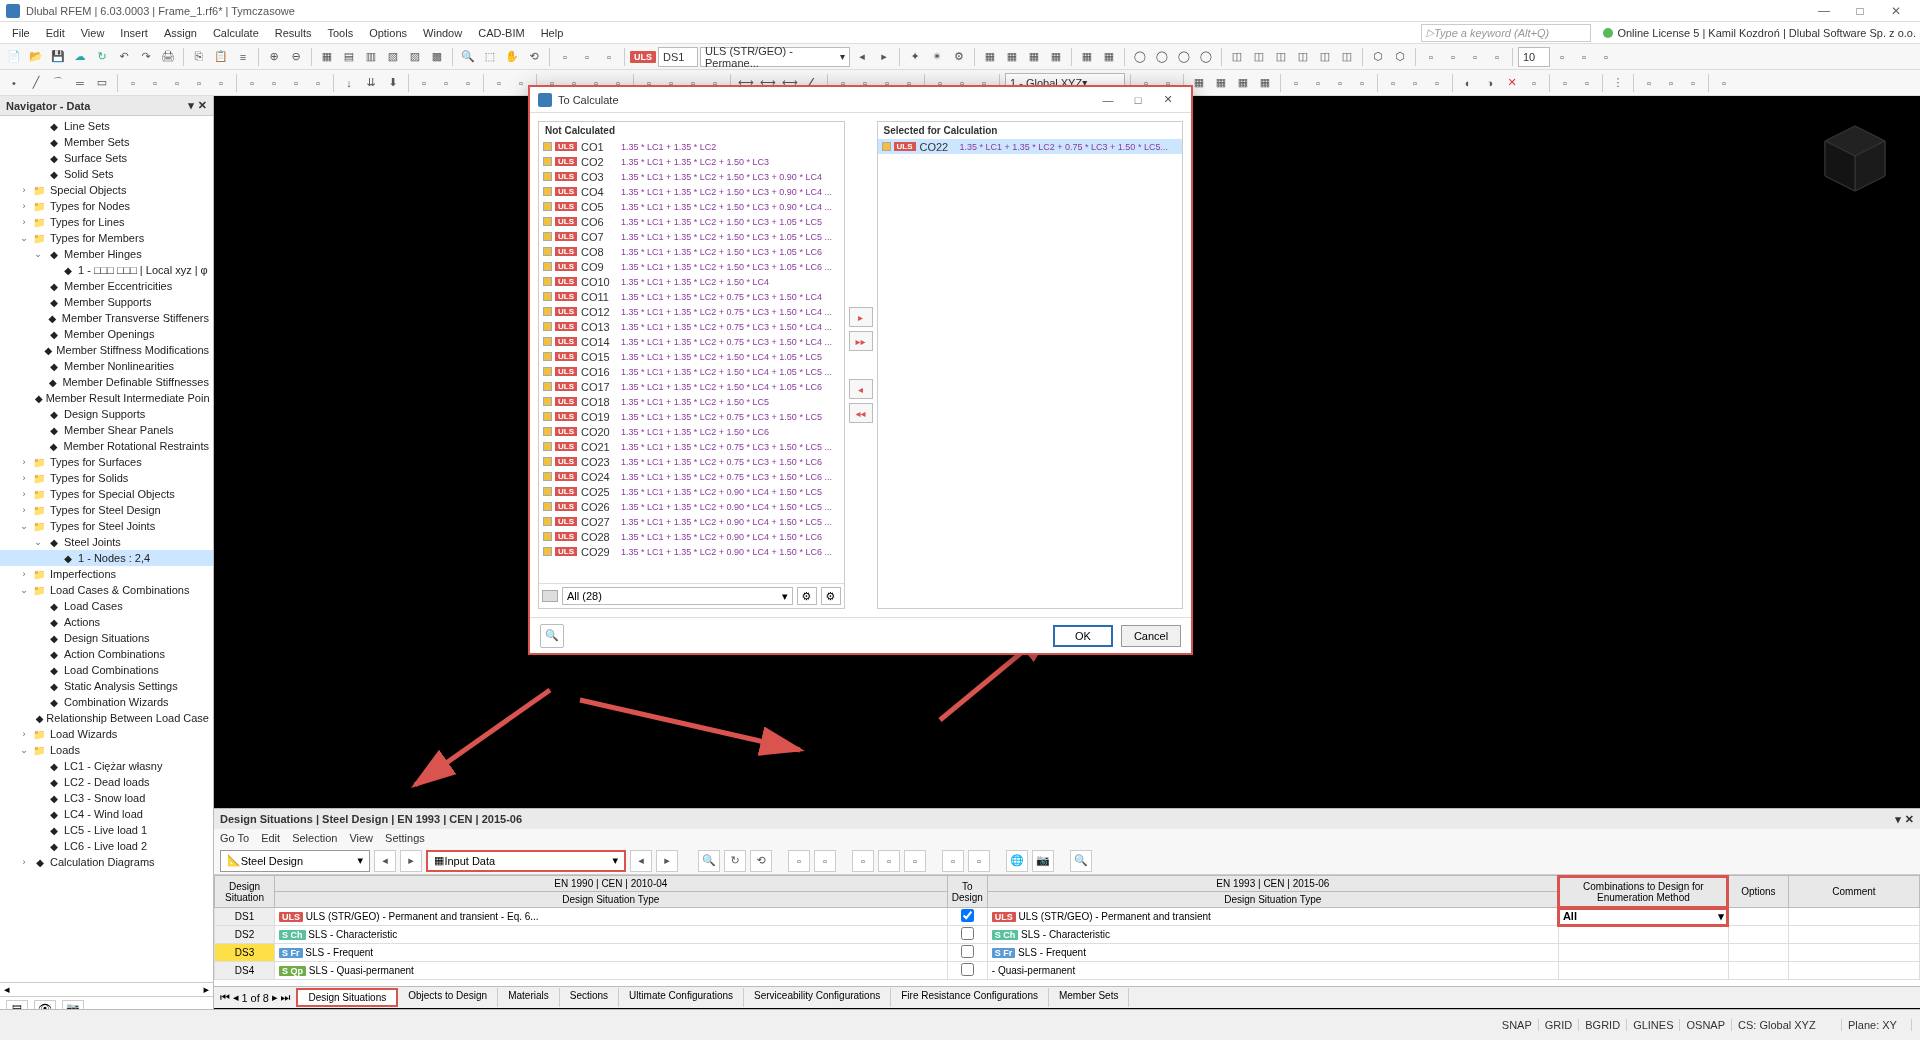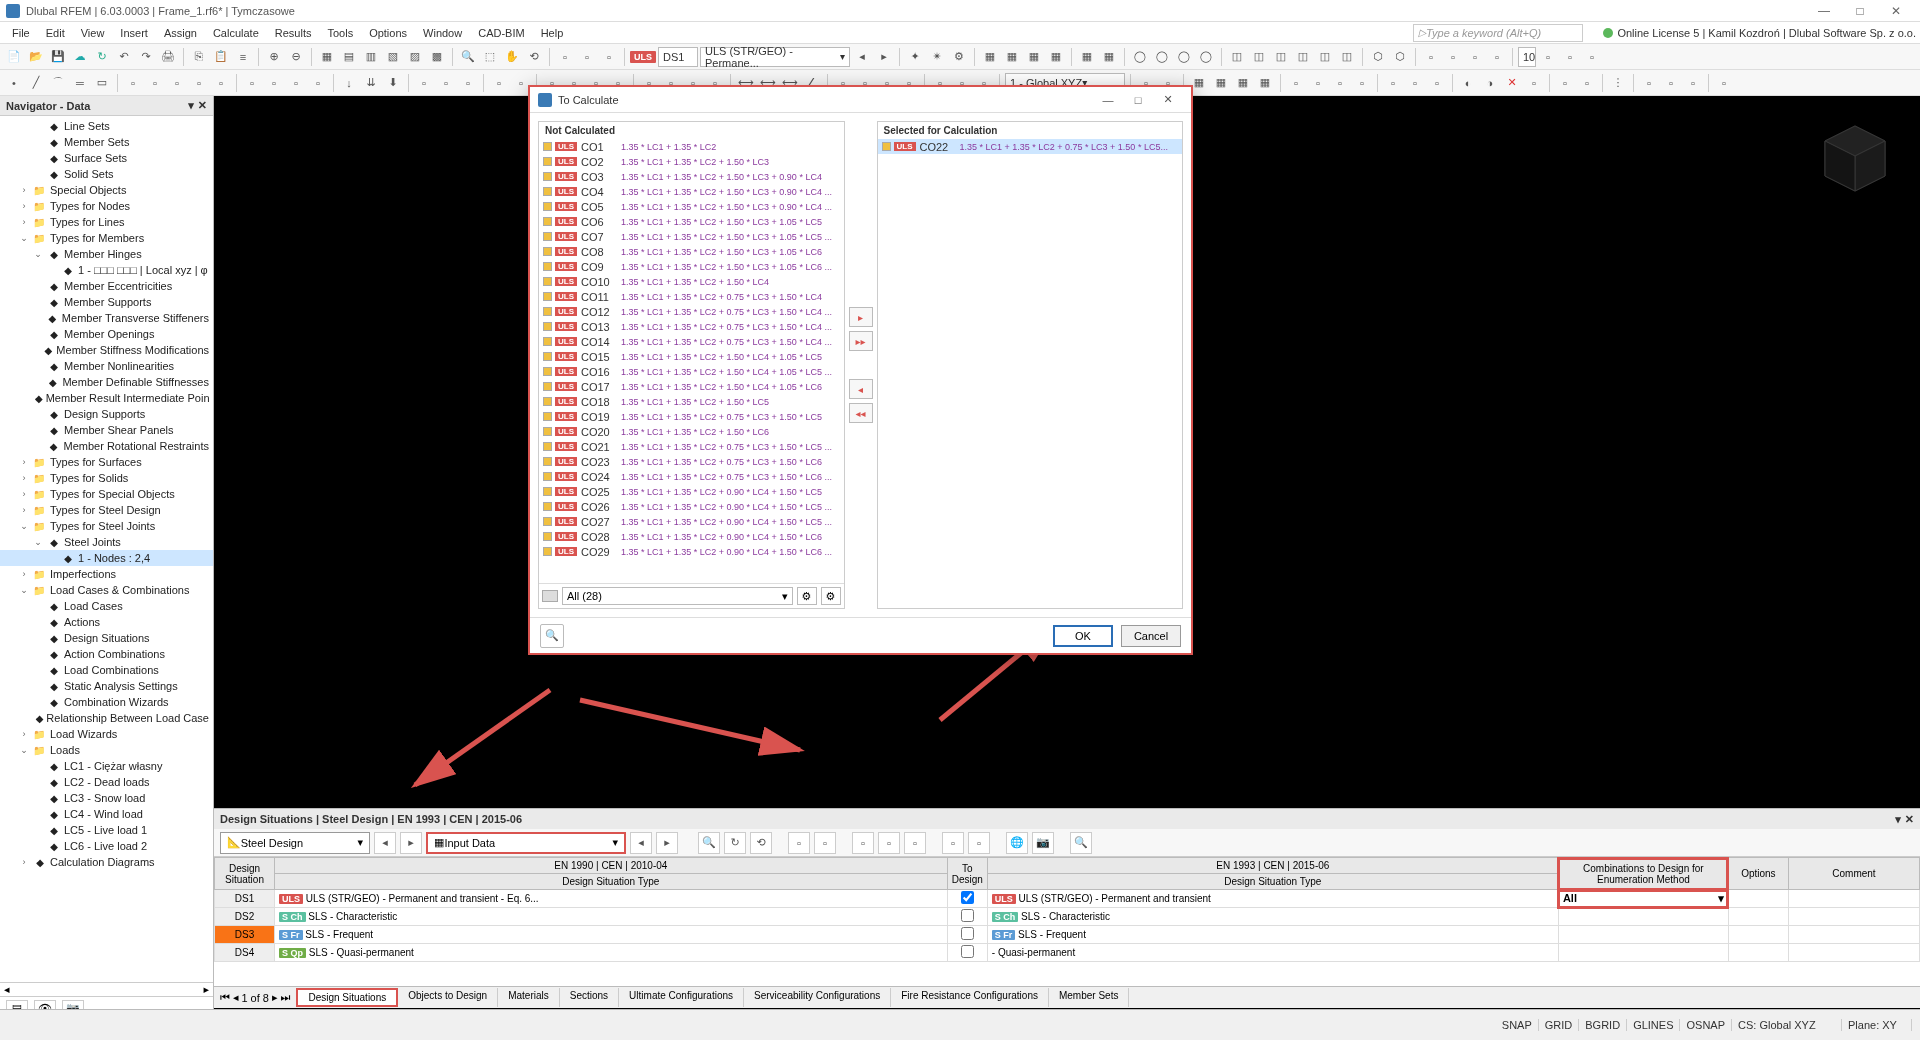--- a/index.html
+++ b/index.html
@@ -6,21 +6,21 @@
 body { background: #f0f0f0; width: 1920px; height: 1040px; overflow: hidden; position: relative; }
 
 
 .titlebar { height: 22px; background: #fff; display: flex; align-items: center; padding: 0 6px; border-bottom: 1px solid #ddd; }
 .titlebar .app-icon { width: 14px; height: 14px; background: #3a7ab5; border-radius: 2px; margin-right: 6px; }
 .titlebar .title-text { color: #555; flex: 0 0 auto; }
 .titlebar .spacer { flex: 1; }
 .titlebar .win-btn { width: 36px; height: 20px; display: flex; align-items: center; justify-content: center; color: #666; font-size: 12px; }
 
 
-.menubar { height: 22px; background: #fff; display: flex; align-items: center; padding: 0 4px; border-bottom: 1px solid #ddd; gap: 8px; }
+.menubar { height: 22px; background: #fff; display: flex; align-items: center; padding: 0 4px; border-bottom: 1px solid #ddd; }
 .menubar .menu-item { padding: 2px 8px; color: #333; cursor: pointer; }
 .menubar .search-box { margin-left: auto; width: 170px; height: 18px; border: 1px solid #ccc; background: #fff; padding: 0 4px; color: #999; font-style: italic; font-size: 10px; display:flex; align-items:center; }
 .menubar .license { margin-left: 12px; color: #333; font-size: 10px; display:flex; align-items:center; gap:4px; }
 .menubar .license .dot { width:10px; height:10px; background:#5cb85c; border-radius:50%; }
 
 
 .toolbar { height: 26px; background: #f7f7f7; display: flex; align-items: center; padding: 0 4px; border-bottom: 1px solid #ddd; gap: 2px; }
 .toolbar .tbtn { width: 20px; height: 20px; border: 1px solid transparent; display: flex; align-items: center; justify-content: center; font-size: 11px; color: #555; cursor: pointer; }
 .toolbar .sep { width: 1px; height: 18px; background: #ccc; margin: 0 3px; }
 .toolbar .combo { height: 20px; border: 1px solid #bbb; background: #fff; padding: 0 4px; display: flex; align-items: center; font-size: 10px; color: #333; }
@@ -190,21 +190,21 @@
   <div class="tbtn">◫</div>
   <div class="sep"></div>
   <div class="tbtn">⬡</div>
   <div class="tbtn">⬡</div>
   <div class="sep"></div>
   <div class="tbtn">▫</div>
   <div class="tbtn">▫</div>
   <div class="tbtn">▫</div>
   <div class="tbtn">▫</div>
   <div class="sep"></div>
-  <div class="combo" style="width:18px">
+  <div class="combo" style="width:32px">
       <span>10</span>
     </div>
   <div class="tbtn">▫</div>
   <div class="tbtn">▫</div>
   <div class="tbtn">▫</div>
 </div>
 
 <div class="toolbar">
   <div class="tbtn">•</div>
   <div class="tbtn">╱</div>
@@ -569,20 +569,27 @@
 </div>
 
 <div class="bottom-panel">
   <div class="bp-title">
     <span>Design Situations | Steel Design | EN 1993 | CEN | 2015-06</span>
     <div class="bp-controls">
       <span>▾</span>
       <span>✕</span>
     </div>
   </div>
+  <div class="bp-menu" id="bp-menu">
+      <span style="cursor: pointer;">Go To</span>
+      <span style="cursor: pointer;">Edit</span>
+      <span style="cursor: pointer;">Selection</span>
+      <span style="cursor: pointer;">View</span>
+      <span style="cursor: pointer;">Settings</span>
+    </div>
   <div class="bp-toolbar">
     <div class="bp-combo">📐 <span>Steel Design</span> <span style="margin-left:auto">▾</span></div>
     <div class="bp-tbtn">◂</div>
     <div class="bp-tbtn">▸</div>
     <div class="bp-combo red-border" style="width:200px">▦ <span>Input Data</span> <span style="margin-left:auto">▾</span></div>
     <div class="bp-tbtn">◂</div>
     <div class="bp-tbtn">▸</div>
     <div style="width:12px"></div>
     <div class="bp-tbtn">🔍</div>
     <div class="bp-tbtn">↻</div>
@@ -636,21 +643,21 @@
           <tr>
             <td style="text-align:center;background:#eee">DS2</td>
             <td><span class="ds-badge sch">S Ch</span> SLS - Characteristic</td>
             <td style="text-align:center"><input type="checkbox" style=""></td>
             <td><span class="ds-badge sch">S Ch</span> SLS - Characteristic</td>
             <td></td>
             <td></td>
             <td></td>
           </tr>
           <tr>
-            <td style="text-align:center;background:#f97316">DS3</td>
+            <td style="text-align:center;background:#fde047">DS3</td>
             <td><span class="ds-badge sfr">S Fr</span> SLS - Frequent</td>
             <td style="text-align:center"><input type="checkbox" style=""></td>
             <td><span class="ds-badge sfr">S Fr</span> SLS - Frequent</td>
             <td></td>
             <td></td>
             <td></td>
           </tr>
           <tr>
             <td style="text-align:center;background:#eee">DS4</td>
             <td><span class="ds-badge sqp">S Qp</span> SLS - Quasi-permanent</td>

